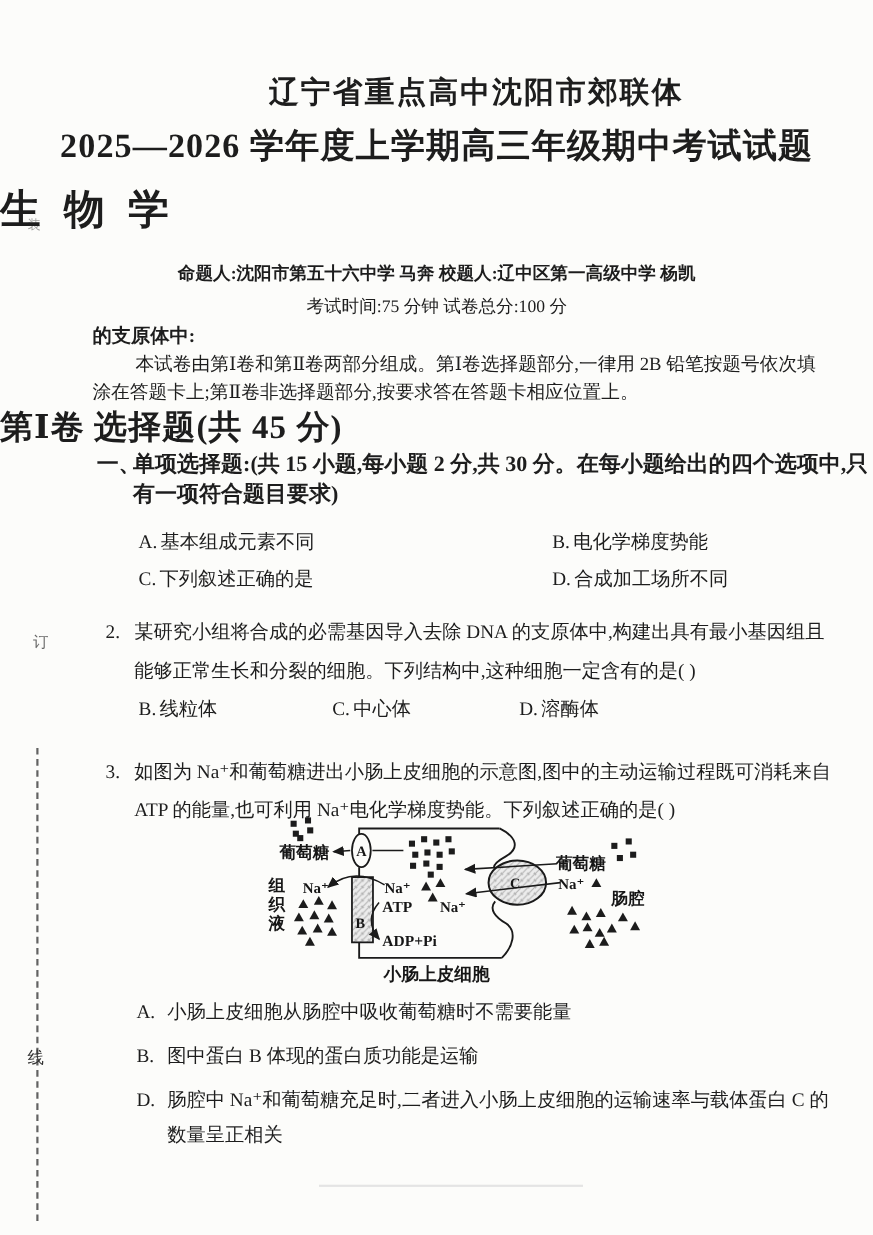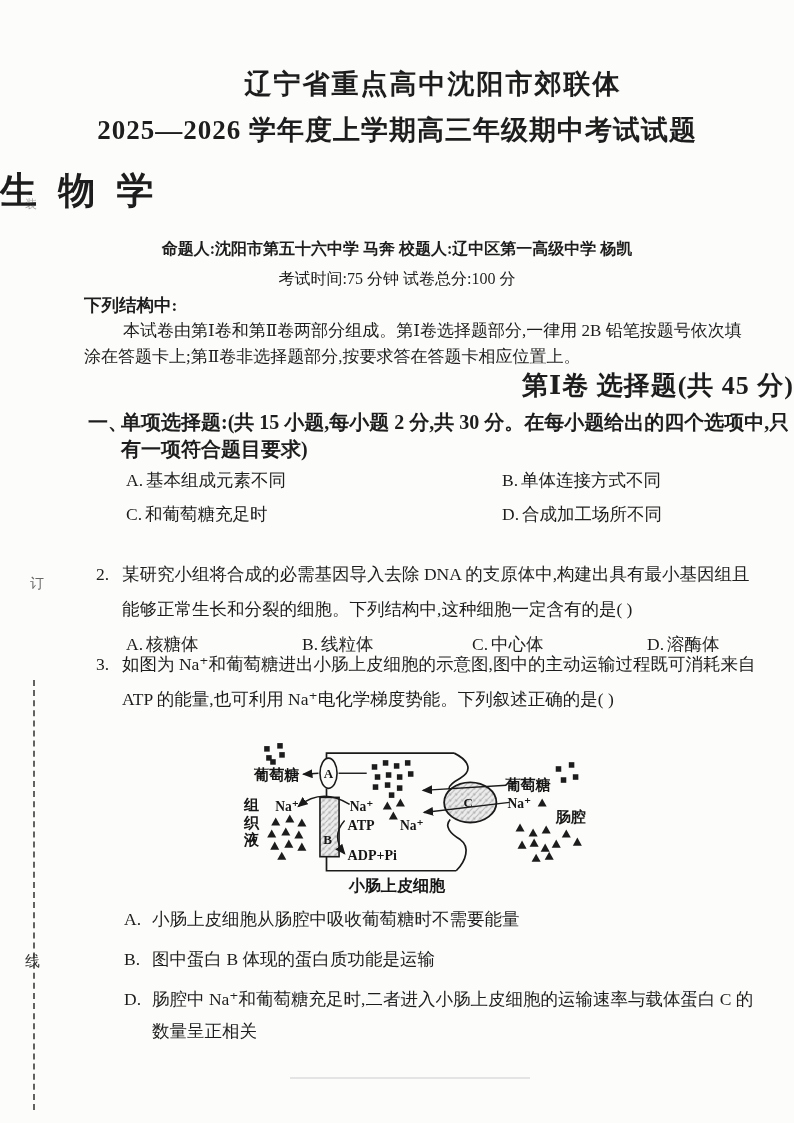--- a/index.html
+++ b/index.html
@@ -1,39 +1,39 @@
 <!DOCTYPE html>
 <html><head>
 <meta charset="utf-8">
 <style>
   html,body{margin:0;padding:0;background:#9a9a9a;}
   .page{position:relative;width:794px;height:1123px;margin:0 auto;background:#fcfcfa;
         font-family:"Liberation Serif","DejaVu Serif",serif;color:#1d1d1d;overflow:hidden;}
   .t1{position:absolute;top:66px;left:0;width:100%;margin:0;text-align:center;
       font-size:27px;font-weight:bold;letter-spacing:2px;padding-left:36px;}
   .t2{position:absolute;top:112px;left:0;width:100%;margin:0;text-align:center;
-      font-size:27px;font-weight:bold;letter-spacing:1px;}
+      font-size:31px;font-weight:bold;letter-spacing:1px;}
   .t3{position:absolute;top:166px;left:0;width:100%;margin:0;text-align:left;
       font-size:37px;font-weight:bold;letter-spacing:6px;}
   .info{position:absolute;left:0;width:100%;text-align:center;font-size:16px;}
   .i1{top:239px;font-weight:bold;}
   .i2{top:269px;}
   .notice{position:absolute;left:84px;top:292px;width:674px;font-size:17px;line-height:26px;}
   .ntitle{font-weight:bold;font-size:17.5px;}
   .nbody{text-indent:2.3em;}
-  .sect{position:absolute;top:368px;left:0;width:100%;text-align:right;
-        font-size:26px;font-weight:bold;letter-spacing:1px;}
+  .sect{position:absolute;top:368px;left:0;width:100%;text-align:left;
+        font-size:30px;font-weight:bold;letter-spacing:1px;}
   .instr{position:absolute;left:88px;top:409px;width:670px;font-size:20px;
          line-height:27px;padding-left:33px;text-indent:-33px;font-weight:bold;}
   .inum{display:inline-block;width:33px;text-indent:0;}
   .q{position:absolute;left:96px;width:660px;font-size:17.5px;line-height:35px;}
-  .q1{top:463px}.q2{top:557px}.q3{top:647px}
+  .q1{top:463px}.q2{top:557px}.q3{top:684px}
   .stem{padding-left:26px;text-indent:-26px;}
   .qnum{display:inline-block;width:26px;text-indent:0;}
-  .og2{display:grid;grid-template-columns:376px 1fr;padding-left:30px;line-height:34px;}
+  .og2{display:grid;grid-template-columns:376px 1fr;padding-left:30px;line-height:34px;margin-top:12px;}
   .og4{display:grid;grid-template-columns:176px 170px 175px 1fr;padding-left:30px;line-height:35px;}
   .olab{margin-right:3px;}
   .q3o{position:absolute;left:124px;top:903px;width:636px;font-size:17.5px;}
   .q3o .opt{display:block;padding-left:28px;text-indent:-28px;line-height:32px;margin-bottom:8px;}
   .q3o .olab2{display:inline-block;width:28px;text-indent:0;}
   .diagram{position:absolute;left:233px;top:740px;}
   .bmark{position:absolute;font-size:14px;color:#444;}
   .m1{left:25px;top:196px;opacity:.5;filter:blur(.5px);font-size:12px;}
   .m2{left:30px;top:575px;opacity:.8;}
   .m3{left:25px;top:952px;color:#333;font-size:15px;}
@@ -53,40 +53,39 @@
   <div class="bmark m3">线</div>
   <div class="smear"></div>
 
   <h1 class="t1">辽宁省重点高中沈阳市郊联体</h1>
   <h2 class="t2">2025—2026 学年度上学期高三年级期中考试试题</h2>
   <h3 class="t3">生 物 学</h3>
   <div class="info i1">命题人:沈阳市第五十六中学  马奔  校题人:辽中区第一高级中学  杨凯</div>
   <div class="info i2">考试时间:75 分钟  试卷总分:100 分</div>
 
   <div class="notice">
-    <div class="ntitle">下列结构中:</div>
+    <div class="ntitle">的支原体中:</div>
     <div class="nbody">本试卷由第Ⅰ卷和第Ⅱ卷两部分组成。第Ⅰ卷选择题部分,一律用 2B 铅笔按题号依次填涂在答题卡上;第Ⅱ卷非选择题部分,按要求答在答题卡相应位置上。</div>
   </div>
 
   <div class="sect">第Ⅰ卷 选择题(共 45 分)</div>
   <div class="instr"><span class="inum">一、</span><span>单项选择题:(共 15 小题,每小题 2 分,共 30 分。在每小题给出的四个选项中,只有一项符合题目要求)</span></div>
 
   <div class="q q1">
     <div class="og2">
       <span class="opt"><span class="olab">A.</span><span>基本组成元素不同</span></span>
-      <span class="opt"><span class="olab">B.</span><span>单体连接方式不同</span></span>
-      <span class="opt"><span class="olab">C.</span><span>和葡萄糖充足时</span></span>
+      <span class="opt"><span class="olab">B.</span><span>电化学梯度势能</span></span>
+      <span class="opt"><span class="olab">C.</span><span>下列叙述正确的是</span></span>
       <span class="opt"><span class="olab">D.</span><span>合成加工场所不同</span></span>
     </div>
   </div>
 
   <div class="q q2">
     <div class="stem"><span class="qnum">2.</span><span>某研究小组将合成的必需基因导入去除 DNA 的支原体中,构建出具有最小基因组且能够正常生长和分裂的细胞。下列结构中,这种细胞一定含有的是(  )</span></div>
     <div class="og4">
-      <span class="opt"><span class="olab">A.</span><span>核糖体</span></span>
       <span class="opt"><span class="olab">B.</span><span>线粒体</span></span>
       <span class="opt"><span class="olab">C.</span><span>中心体</span></span>
       <span class="opt"><span class="olab">D.</span><span>溶酶体</span></span>
     </div>
   </div>
 
   <div class="q q3">
     <div class="stem"><span class="qnum">3.</span><span>如图为 Na⁺和葡萄糖进出小肠上皮细胞的示意图,图中的主动运输过程既可消耗来自 ATP 的能量,也可利用 Na⁺电化学梯度势能。下列叙述正确的是(  )</span></div>
   </div>
 

